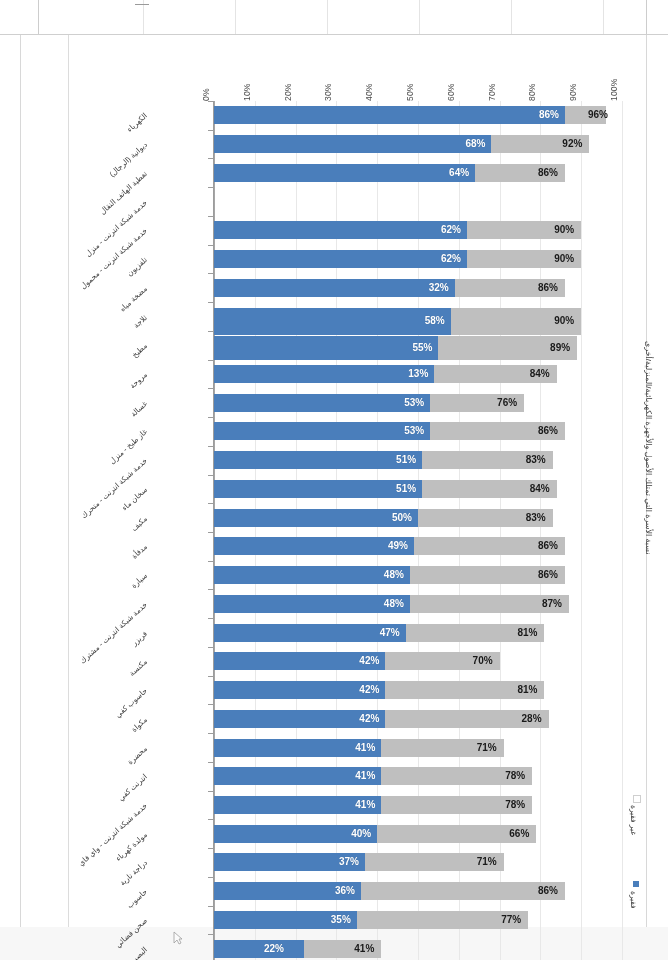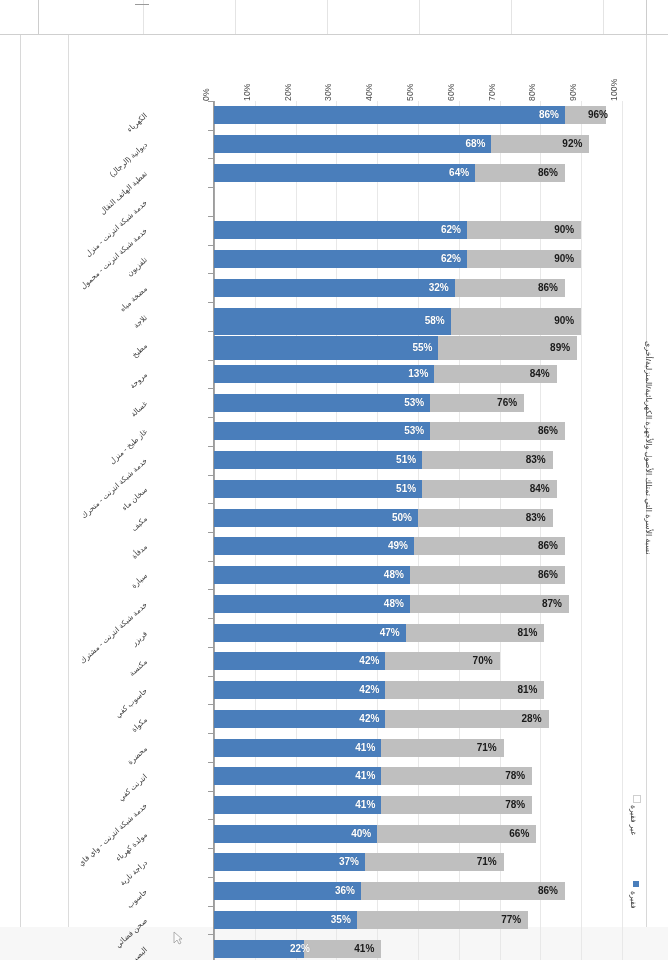--- a/index.html
+++ b/index.html
@@ -374,21 +374,21 @@
           </div>
           <div class="row" style="top: 809.9px; height: 18px;">
             <div class="bar-gray" style="width: 314.16px; background: rgb(191, 191, 191);"></div>
             <div class="bar-blue" style="width: 142.8px; background: rgb(74, 126, 187);"></div>
             <div class="lbl lbl-blue" style="left: 116.8px;">35%</div>
             <div class="lbl lbl-gray" style="left: 287.16px;">77%</div>
           </div>
           <div class="row" style="top: 838.633px; height: 18px;">
             <div class="bar-gray" style="width: 167.28px; background: rgb(191, 191, 191);"></div>
             <div class="bar-blue" style="width: 89.76px; background: rgb(74, 126, 187);"></div>
-            <div class="lbl lbl-blue" style="left: 76px; text-align: right;">22%</div>
+            <div class="lbl lbl-blue" style="left: 50px; text-align: right;">22%</div>
             <div class="lbl lbl-gray" style="left: 140.28px;">41%</div>
           </div>
         </div>
     </div>
 
     <div id="yaxis"></div>
 
     <div id="cat-labels">
         <div class="cat-label" style="left: 3px; width: 74px; top: 75.3667px;">الكهرباء</div>
         <div class="cat-label" style="left: 3px; width: 74px; top: 104.1px;">ديوانية (الرجال)</div>

